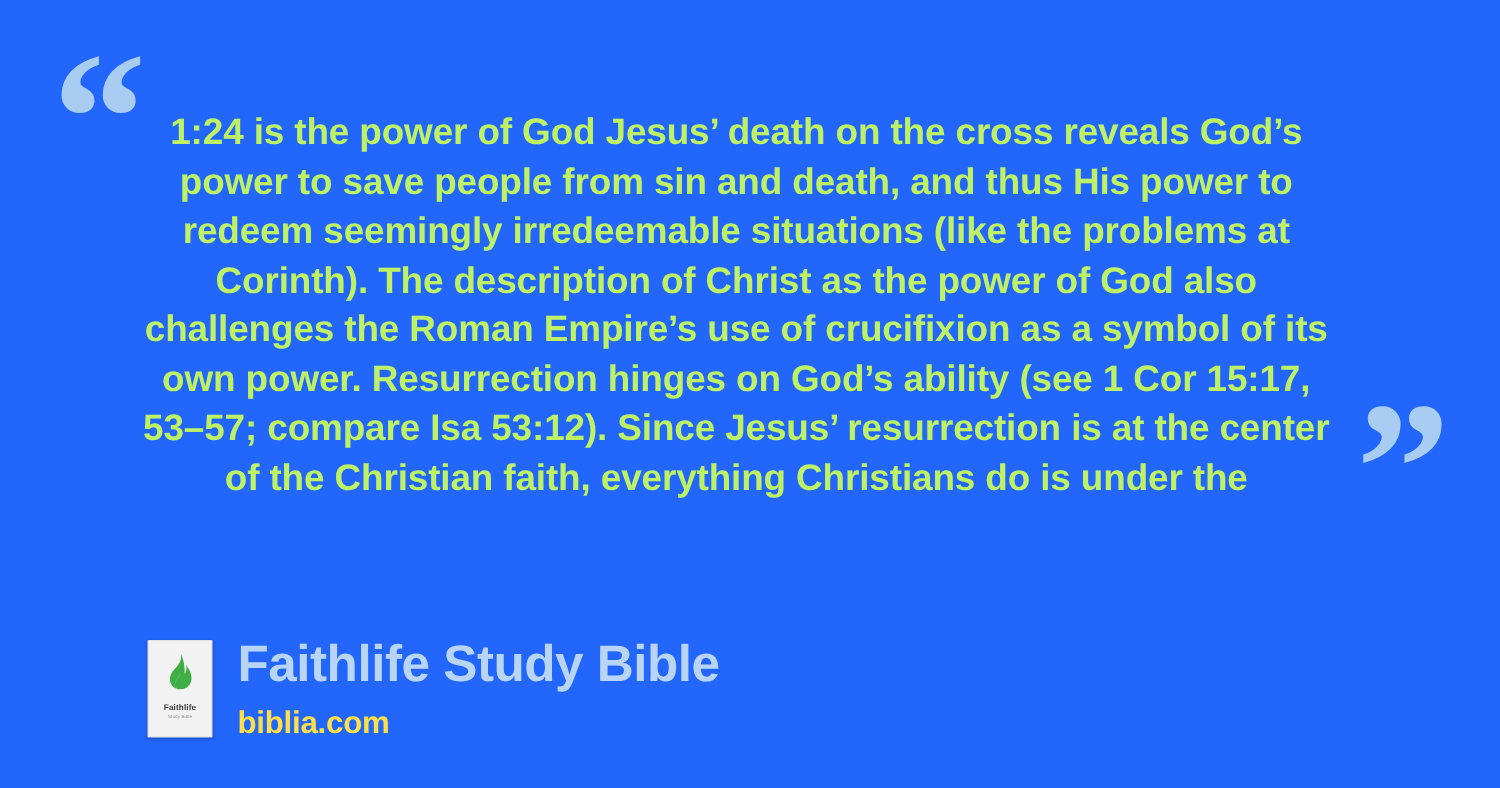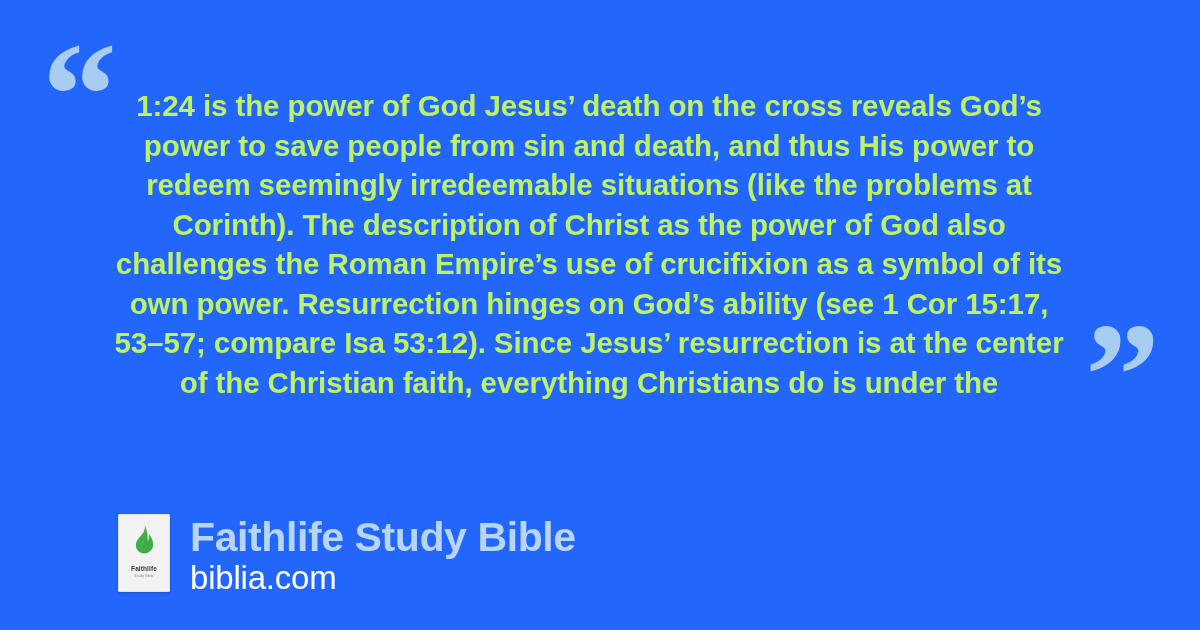--- a/index.html
+++ b/index.html
@@ -114,37 +114,37 @@
     font-weight: 400;
     color: #8a8a8a;
     letter-spacing: 0.1px;
     line-height: 1;
   }
 
   .footer-labels {
     display: flex;
     flex-direction: column;
     justify-content: center;
-    gap: 4px;
+    gap: 10px;
   }
 
   .footer-title {
     color: #b8d4f7;
     font-family: "Liberation Sans", sans-serif;
     font-weight: 700;
     font-size: 41px;
     line-height: 45px;
     letter-spacing: -0.4px;
   }
 
   .footer-url {
-    color: #ffffff;
+    color: #fde047;
     font-family: "Liberation Sans", sans-serif;
-    font-weight: 400;
-    font-size: 33px;
+    font-weight: 700;
+    font-size: 25px;
     line-height: 28px;
     letter-spacing: -0.2px;
   }
 </style>
 </head>
 <body>
 
 <div class="card">
 
   <div class="quote-mark quote-mark-open">“</div>

